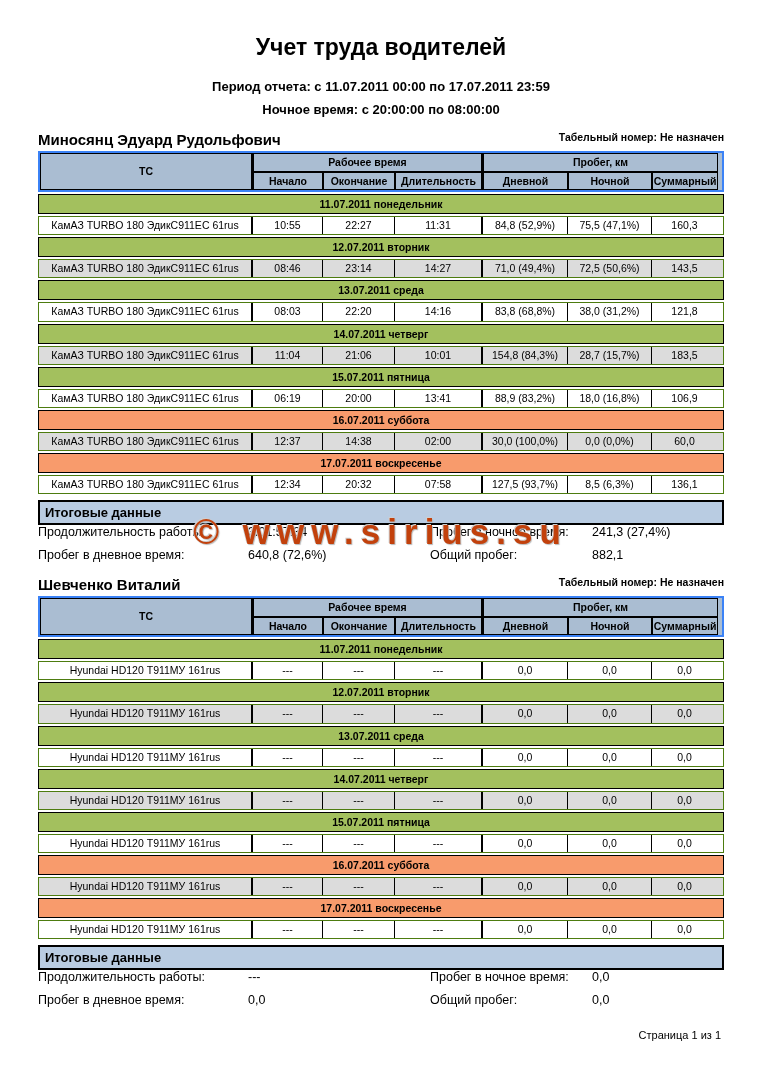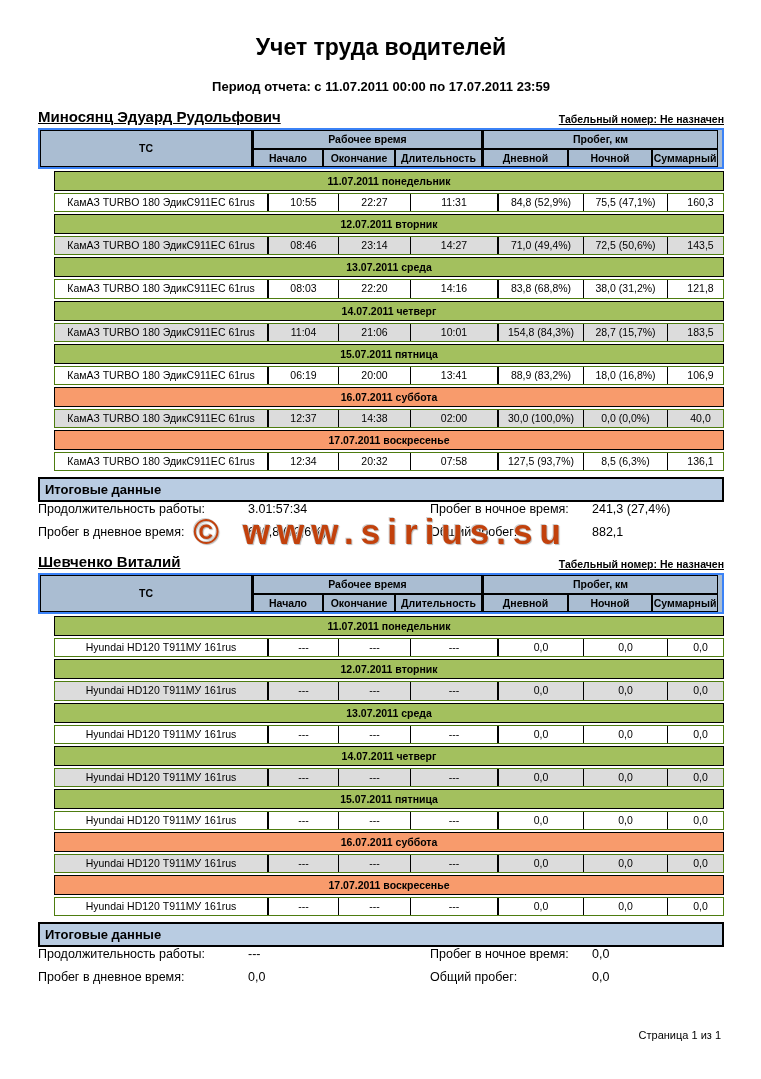--- a/index.html
+++ b/index.html
@@ -9,37 +9,37 @@
     position: relative; overflow: hidden;
     font-family: "Liberation Sans", sans-serif;
     color: #000;
   }
   .page { padding: 34px 37px 0 38px; position: relative; }
 
   .report-title { text-align: center; font-size: 23px; font-weight: bold; margin-bottom: 18px; }
   .subtitle { text-align: center; font-weight: bold; font-size: 13px; margin-bottom: 8px; }
 
   .driver-section { margin-top: 14px; }
-  .driver-header { display: flex; justify-content: space-between; align-items: flex-end; margin-bottom: 3px; text-decoration: underline; }
+  .driver-header { display: flex; justify-content: space-between; margin-bottom: 3px; }
   .driver-name { font-weight: bold; font-size: 15px; }
   .personnel { font-weight: bold; font-size: 10.5px; }
 
   .tbl-header {
     display: grid;
     grid-template-columns: 212px 71px 72px 87px 86px 84px 66px;
     border: 2px solid #3b82f6;
     background: var(--header-blue, #aabdd2);
     font-weight: bold; font-size: 10.5px; text-align: center;
   }
   .hc { padding: 2px 1px; border: 1px solid #000; display: flex; align-items: center; justify-content: center; line-height: 1.2; }
   .hc.tc-cell { grid-row: 1 / 3; grid-column: 1; }
   .hc.grp-work { grid-column: 2 / 5; }
   .hc.grp-mil  { grid-column: 5 / 8; }
 
-  .days { margin-top: 2px; margin-left: 16px; }
+  .days { margin-top: 2px; }
   .day-band {
     border: 1px solid #000;
     background: var(--day-green, #a3c05e);
     font-weight: bold; font-size: 10.5px; text-align: center;
     padding: 3px 0; margin-top: 2px;
   }
   .day-band.weekend { background: var(--weekend-orange, #f89b6c); }
   .day-row {
     display: grid;
     grid-template-columns: 212px 71px 72px 87px 86px 84px 66px;
@@ -71,20 +71,21 @@
     pointer-events: none;
   }
   .footer { position: absolute; right: 40px; bottom: 38px; font-size: 11px; }
 </style>
 </head>
 <body>
 
 <div class="page">
   <div class="report-title">Учет труда водителей</div>
   <div class="subtitle">Период отчета: с 11.07.2011 00:00 по 17.07.2011 23:59</div>
+  <div class="subtitle">Ночное время: с 20:00:00 по 08:00:00</div>
   <div id="drivers">
   <section class="driver-section">
     <div class="driver-header">
       <span class="driver-name">Миносянц Эдуард Рудольфович</span>
       <span class="personnel">Табельный номер: Не назначен</span>
     </div>
     <div class="tbl-header">
       <div class="hc tc-cell">ТС</div>
       <div class="hc grp-work thick">Рабочее время</div>
       <div class="hc grp-mil thick">Пробег, км</div>
@@ -147,21 +148,21 @@
             <div class="dc">106,9</div>
           </div>
           <div class="day-band weekend">16.07.2011 суббота</div>
           <div class="day-row alt">
             <div class="dc">КамАЗ TURBO 180 ЭдикС911ЕС 61rus</div>
             <div class="dc thick">12:37</div>
             <div class="dc">14:38</div>
             <div class="dc">02:00</div>
             <div class="dc thick">30,0 (100,0%)</div>
             <div class="dc">0,0 (0,0%)</div>
-            <div class="dc">40,0</div>
+            <div class="dc">60,0</div>
           </div>
           <div class="day-band weekend">17.07.2011 воскресенье</div>
           <div class="day-row">
             <div class="dc">КамАЗ TURBO 180 ЭдикС911ЕС 61rus</div>
             <div class="dc thick">12:34</div>
             <div class="dc">20:32</div>
             <div class="dc">07:58</div>
             <div class="dc thick">127,5 (93,7%)</div>
             <div class="dc">8,5 (6,3%)</div>
             <div class="dc">136,1</div>

